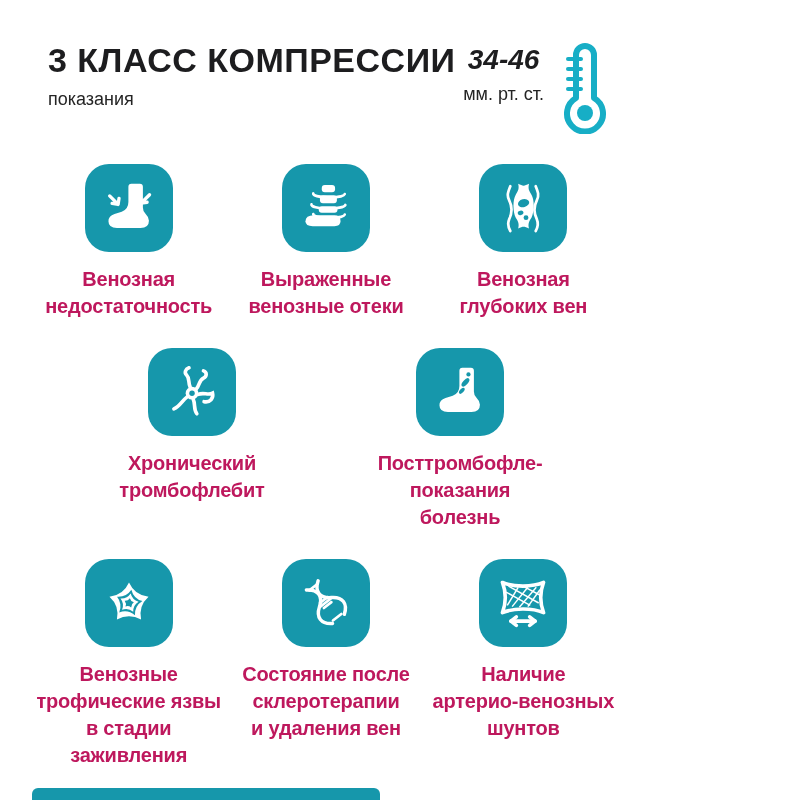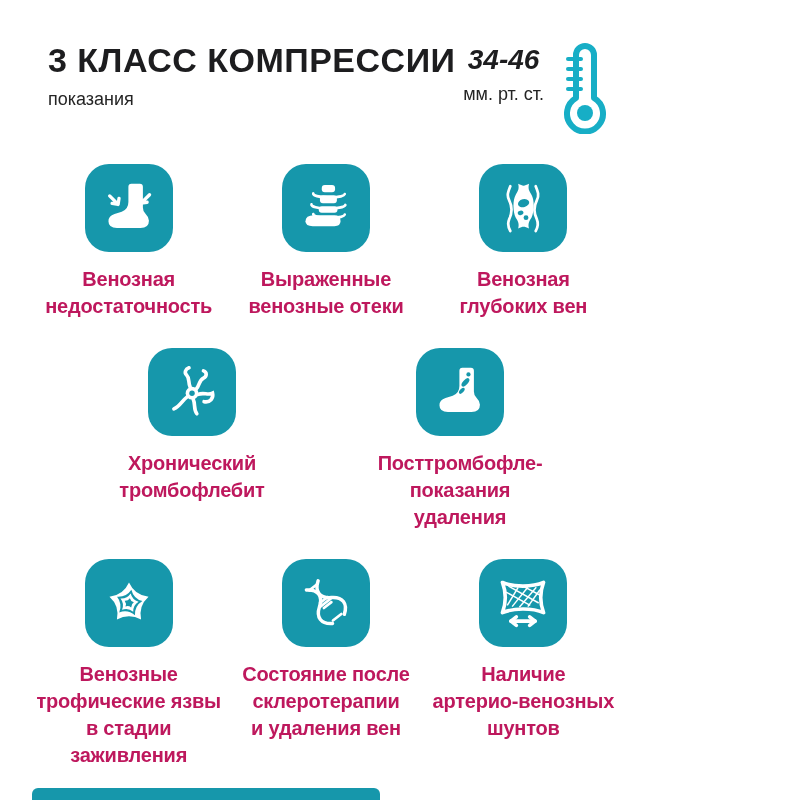--- a/index.html
+++ b/index.html
@@ -143,21 +143,21 @@
         <svg width="58" height="58" viewBox="0 0 96 96">
           <path fill="#fff" d="M52 8 h14 q5 0 5 5 v34 q0 6 4 10 q6 6 6 12 q0 12 -14 12 H28 q-14 0 -14 -11 q0 -9 10 -12 l12 -4 q11 -4 11 -16 V13 q0 -5 5 -5 z"></path>
           <circle cx="62" cy="19" r="3.5" fill="#1697ab"></circle>
           <ellipse cx="57" cy="32" rx="8.5" ry="4" fill="#1697ab" transform="rotate(-48 57 32)"></ellipse>
           <ellipse cx="51" cy="46" rx="6" ry="3.2" fill="#1697ab" transform="rotate(-48 51 46)"></ellipse>
         </svg>
       </div>
       <div class="label">
         <span>Посттромбофле-</span>
         <span>показания</span>
-        <span>удаления</span>
+        <span>болезнь</span>
       </div>
     </div>
   </div>
 
   <div class="row row3">
 
     <div class="card">
       <div class="tile">
         <svg width="58" height="58" viewBox="0 0 96 96">
           <path fill="#fff" d="M48 14 Q57.4 35.1 80.3 37.5 Q63.2 52.9 68 75.5 Q48 64 28 75.5 Q32.8 52.9 15.7 37.5 Q38.6 35.1 48 14 Z"></path>

